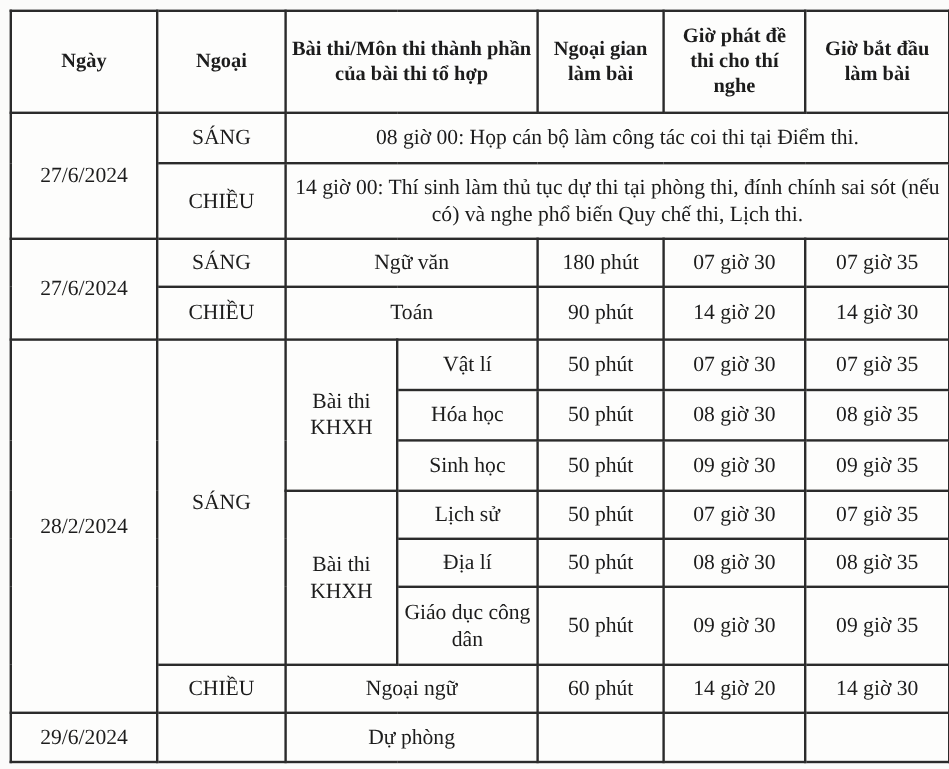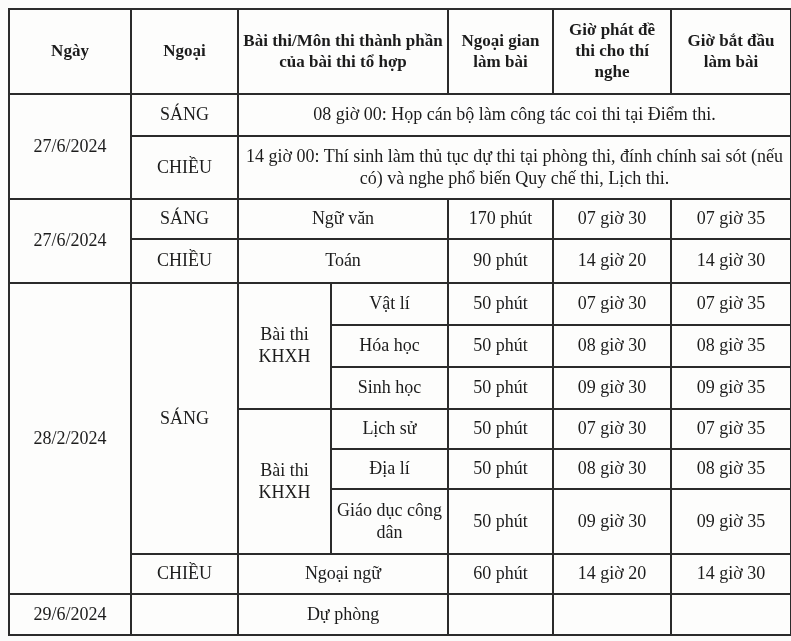--- a/index.html
+++ b/index.html
@@ -88,21 +88,21 @@
     </tr>
     <tr style="height:63px">
       <td class="session">CHIỀU</td>
       <td class="note" colspan="5">14 giờ 00: Thí sinh làm thủ tục dự thi tại phòng thi, đính chính sai sót (nếu có) và nghe phổ biến Quy chế thi, Lịch thi.</td>
     </tr>
 
     <tr style="height:40px">
       <td class="date" rowspan="2">27/6/2024</td>
       <td class="session">SÁNG</td>
       <td colspan="2">Ngữ văn</td>
-      <td>170 phút</td>
+      <td>180 phút</td>
       <td class="bold">07 giờ 30</td>
       <td class="bold">07 giờ 35</td>
     </tr>
     <tr style="height:44px">
       <td class="session">CHIỀU</td>
       <td colspan="2">Toán</td>
       <td>90 phút</td>
       <td class="bold">14 giờ 20</td>
       <td class="bold">14 giờ 30</td>
     </tr>

